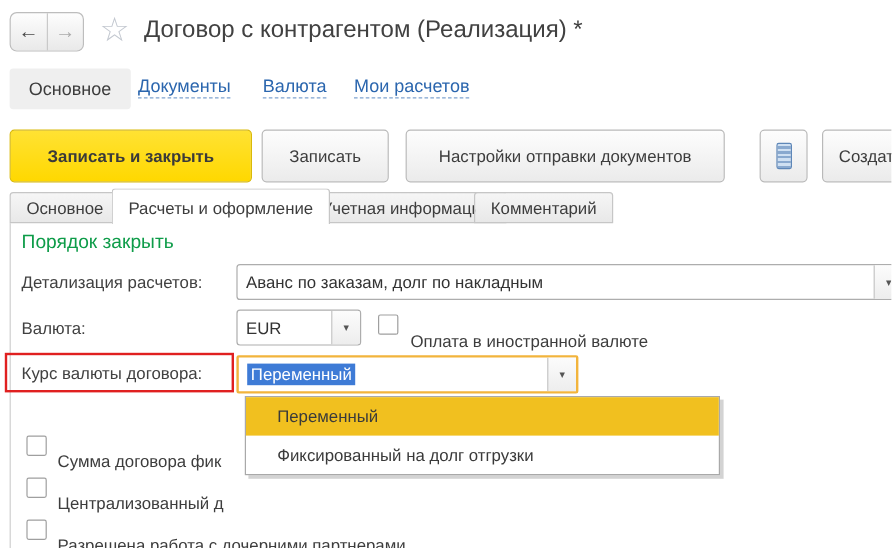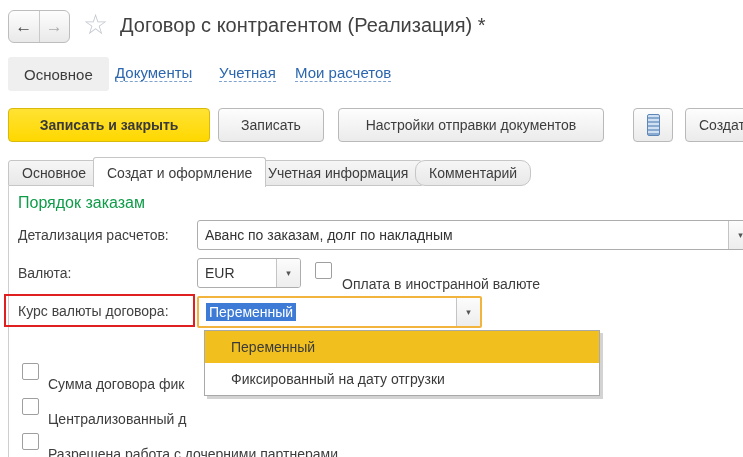--- a/index.html
+++ b/index.html
@@ -21,40 +21,40 @@
 
   
   .navpill { position:absolute; left:8px; top:57px; height:34px; padding:0 16px;
     background:#efefef; border-radius:3px; display:flex; align-items:center;
     font-size:15px; color:#3c3c3c; }
   .navlink { position:absolute; top:64px; font-size:15px; color:#2b66ae;
     border-bottom:1px dashed #7fa3cf; cursor:pointer; white-space:nowrap; }
   .navlink.l0 { left:115px; } .navlink.l1 { left:219px; } .navlink.l2 { left:295px; }
 
   
-  .btn { position:absolute; top:108px; height:34px; border:1px solid #b9b9b9; border-radius:4px;
+  .btn { position:absolute; top:108px; height:44px; border:1px solid #b9b9b9; border-radius:4px;
     background:linear-gradient(#fdfdfd,#ebebeb); color:#3d3d3d; font-size:14px;
     display:flex; align-items:center; justify-content:center; padding:0 16px;
     white-space:nowrap; cursor:pointer; }
   .btn-yellow { left:8px; width:202px; background:linear-gradient(#ffe233,#ffd800);
     border-color:#d9b90a; font-weight:bold; color:#3a3a3a; }
   .btn-save { left:218px; width:106px; }
   .btn-send { left:338px; width:266px; }
   .btn-icon { left:633px; width:40px; padding:0; }
   .btn-create { left:685px; width:120px; justify-content:flex-start; padding-left:13px; }
   .db-icon { width:13px; height:22px; border:1px solid #5e87b8; border-radius:2px;
     background:repeating-linear-gradient(180deg,#cfe0f2 0 2px,#89a9cf 2px 4px); }
 
   
   .tab { position:absolute; top:160px; height:26px; border:1px solid #c6c6c6;
     border-radius:3px 3px 0 0; background:linear-gradient(#f6f6f6,#e8e8e8);
     display:flex; align-items:center; justify-content:center; font-size:14px;
     color:#3d3d3d; padding:0 13px; white-space:nowrap; cursor:pointer; }
   .tab.active { top:157px; height:30px; background:#fff; border-bottom:none; z-index:2; }
-  .t0 { left:8px; }  .t1 { left:93px; }  .t2 { left:254px; }  .t3 { left:415px;border-radius:10px; }
+  .t0 { left:8px; }  .t1 { left:93px; }  .t2 { left:254px; }  .t3 { left:395px; }
 
   .content-border { position:absolute; left:8px; top:186px; width:1px; height:271px; background:#cfcfcf; }
 
   
   .section-title { position:absolute; left:18px; top:194px; font-size:16px; color:#0e9c49; }
   .flabel { position:absolute; font-size:14px; color:#414141; white-space:nowrap; }
 
   .combo { position:absolute; height:30px; border:1px solid #adadad; border-radius:3px;
     background:#fff; display:flex; overflow:hidden; cursor:pointer; }
   .combo-text { flex:1; display:flex; align-items:center; padding:0 7px; font-size:14px;
@@ -90,38 +90,38 @@
     </div>
     <div class="half">
       <span class="arrow-fwd">→</span>
     </div>
   </div>
   <div class="star">☆</div>
   <div class="title">Договор с контрагентом (Реализация) *</div>
 
   <div class="navpill">Основное</div>
   <div class="navlink l0">Документы</div>
-  <div class="navlink l1">Учетная</div>
+  <div class="navlink l1">Валюта</div>
   <div class="navlink l2">Мои расчетов</div>
 
   <div class="btn btn-yellow">Записать и закрыть</div>
   <div class="btn btn-save">Записать</div>
   <div class="btn btn-send">Настройки отправки документов</div>
   <div class="btn btn-icon">
     <span class="db-icon"></span>
   </div>
   <div class="btn btn-create">Создат</div>
 
   <div class="tab t0">Основное</div>
-  <div class="tab t1 active">Создат и оформление</div>
+  <div class="tab t1 active">Расчеты и оформление</div>
   <div class="tab t2">Учетная информация</div>
   <div class="tab t3">Комментарий</div>
   <div class="content-border"></div>
 
-  <div class="section-title">Порядок заказам</div>
+  <div class="section-title">Порядок закрыть</div>
 
   <div class="flabel" style="left:18px; top:227px;">Детализация расчетов:</div>
   <div class="combo" style="left:197px; top:220px; width:556px;">
     <div class="combo-text">Аванс по заказам, долг по накладным</div>
     <div class="combo-arrow">▾</div>
   </div>
 
   <div class="flabel" style="left:18px; top:265px;">Валюта:</div>
   <div class="combo" style="left:197px; top:258px; width:104px;">
     <div class="combo-text">EUR</div>
@@ -143,16 +143,16 @@
   <div class="cb-label" style="left:48px; top:364px;text-align:right;">Сумма договора фик</div>
 
   <div class="checkbox" style="left:22px; top:398px;"></div>
   <div class="cb-label" style="left:48px; top:399px;">Централизованный д</div>
 
   <div class="checkbox" style="left:22px; top:433px;"></div>
   <div class="cb-label" style="left:48px; top:434px;">Разрешена работа с дочерними партнерами</div>
 
   <div class="dropdown">
     <div class="dd-item selected">Переменный</div>
-    <div class="dd-item">Фиксированный на дату отгрузки</div>
+    <div class="dd-item">Фиксированный на долг отгрузки</div>
   </div>
 
 </div>
 
 </body></html>

